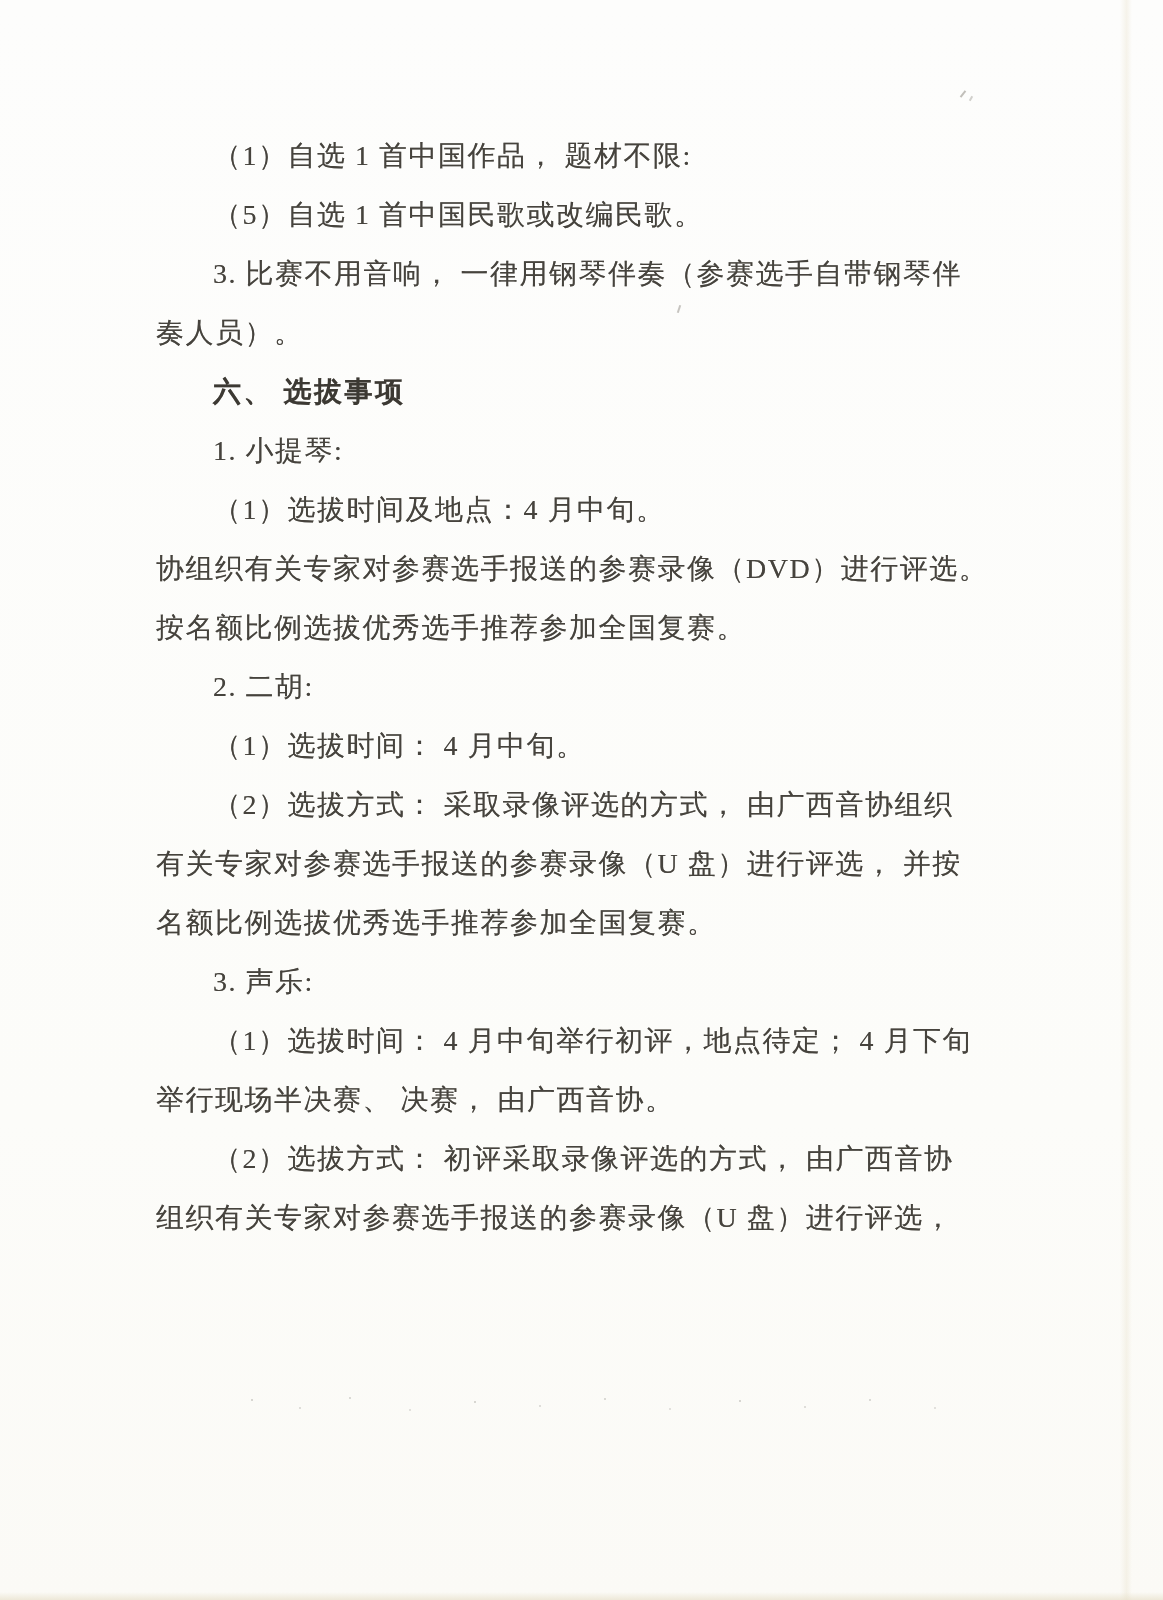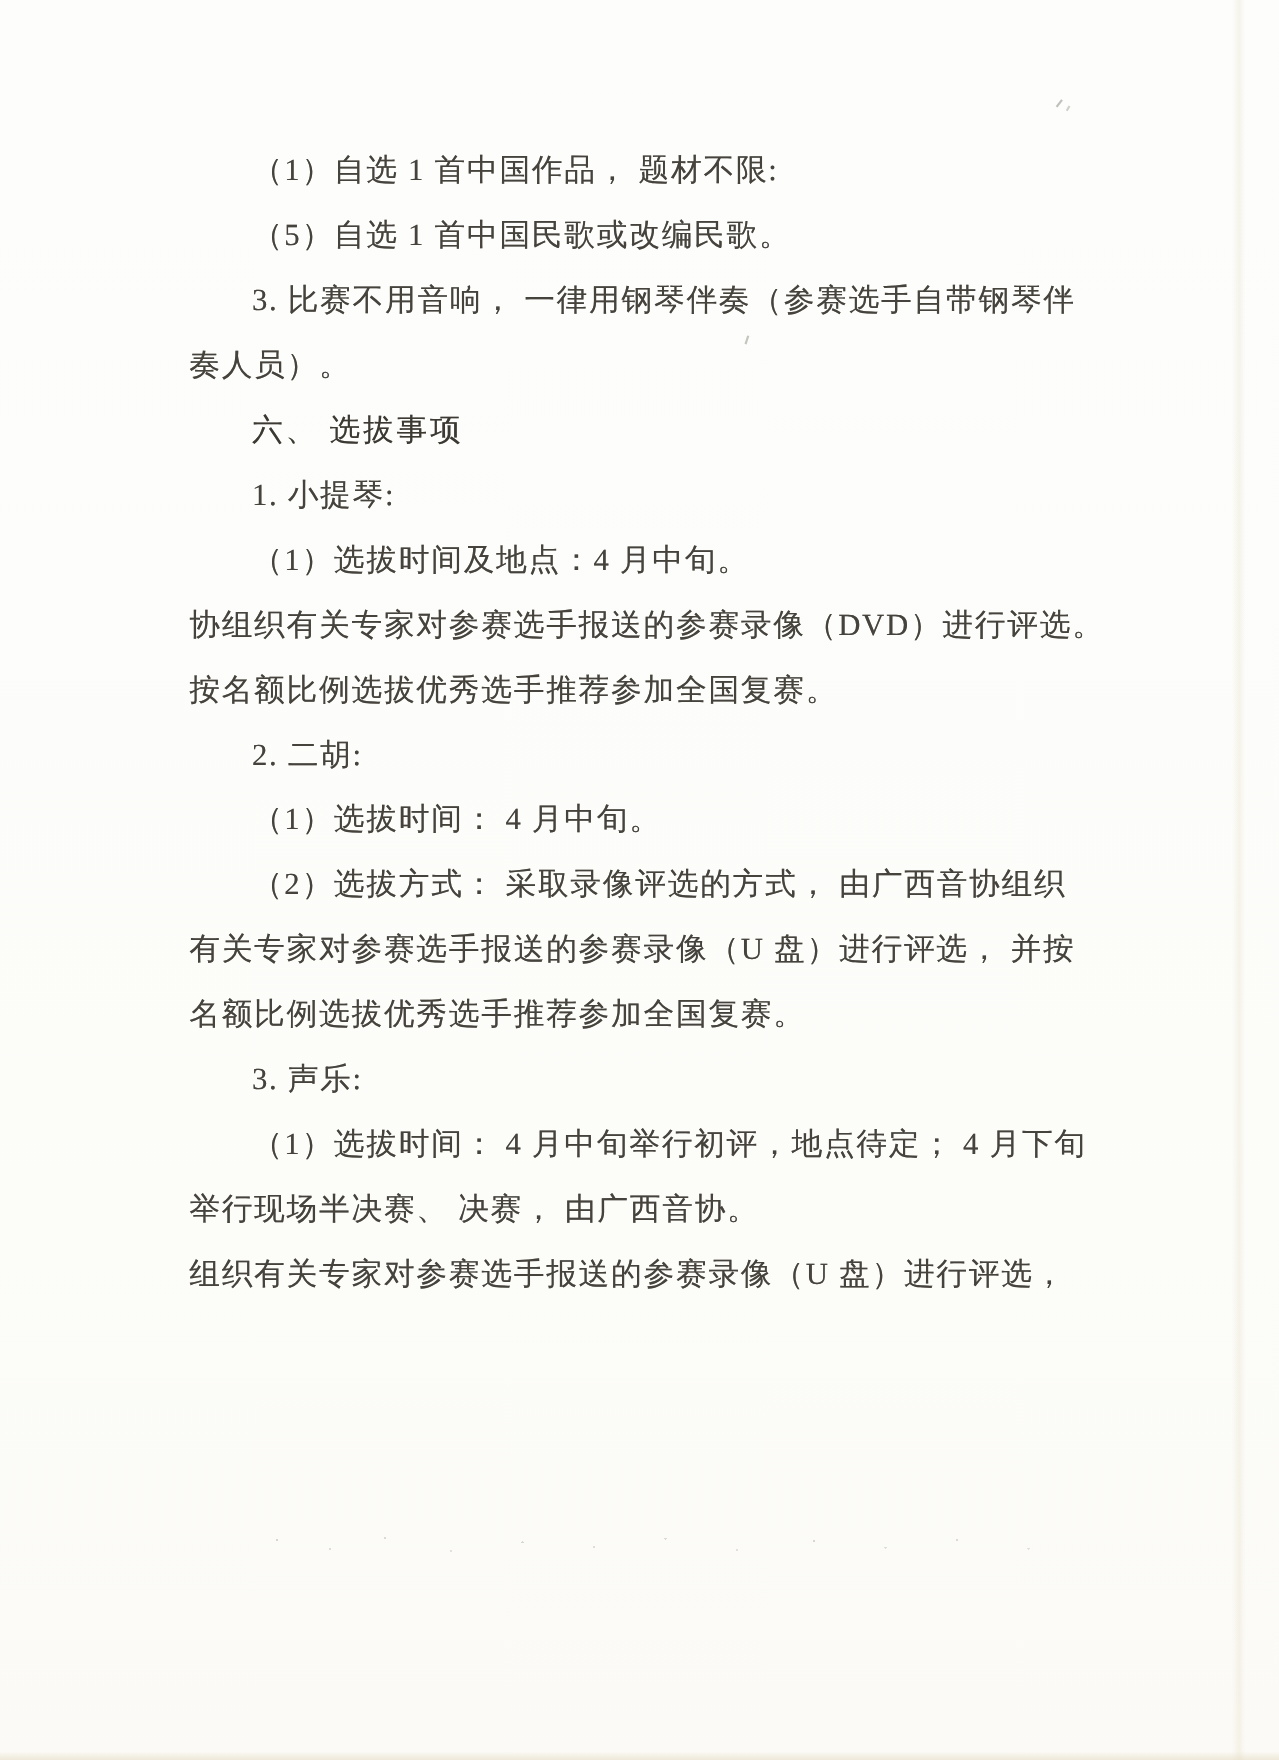--- a/index.html
+++ b/index.html
@@ -88,27 +88,26 @@
     width: 830px;
     font-size: 28px;
     letter-spacing: 1.5px;
     color: #46433d;
   }
   .line {
     height: 59px;
     line-height: 59px;
     white-space: pre;
     text-shadow: 0 0 0.4px rgba(70,67,61,0.55);
-    margin-left: 16px;
   }
   .line.indent {
     padding-left: 57px;
   }
   .line.bold {
-    font-weight: normal;
+    font-weight: bold;
     color: #3c3933;
     letter-spacing: 2.5px;
   }
 </style>
 </head>
 <body>
 
 <div class="page">
   <div class="doc">
       <div class="line indent">（1）自选 1 首中国作品， 题材不限:</div>
@@ -121,20 +120,21 @@
       <div class="line">协组织有关专家对参赛选手报送的参赛录像（DVD）进行评选。</div>
       <div class="line">按名额比例选拔优秀选手推荐参加全国复赛。</div>
       <div class="line indent">2. 二胡:</div>
       <div class="line indent">（1）选拔时间： 4 月中旬。</div>
       <div class="line indent">（2）选拔方式： 采取录像评选的方式， 由广西音协组织</div>
       <div class="line">有关专家对参赛选手报送的参赛录像（U 盘）进行评选， 并按</div>
       <div class="line">名额比例选拔优秀选手推荐参加全国复赛。</div>
       <div class="line indent">3. 声乐:</div>
       <div class="line indent">（1）选拔时间： 4 月中旬举行初评，地点待定； 4 月下旬</div>
       <div class="line">举行现场半决赛、 决赛， 由广西音协。</div>
+      <div class="line indent">（2）选拔方式： 初评采取录像评选的方式， 由广西音协</div>
       <div class="line">组织有关专家对参赛选手报送的参赛录像（U 盘）进行评选，</div>
     </div>
 
   <div class="speck speck-top-right-a"></div>
   <div class="speck speck-top-right-b"></div>
   <div class="speck speck-mid"></div>
   <div class="noise-band"></div>
   <div class="edge-strip-right"></div>
   <div class="edge-strip-bottom"></div>
 </div>

